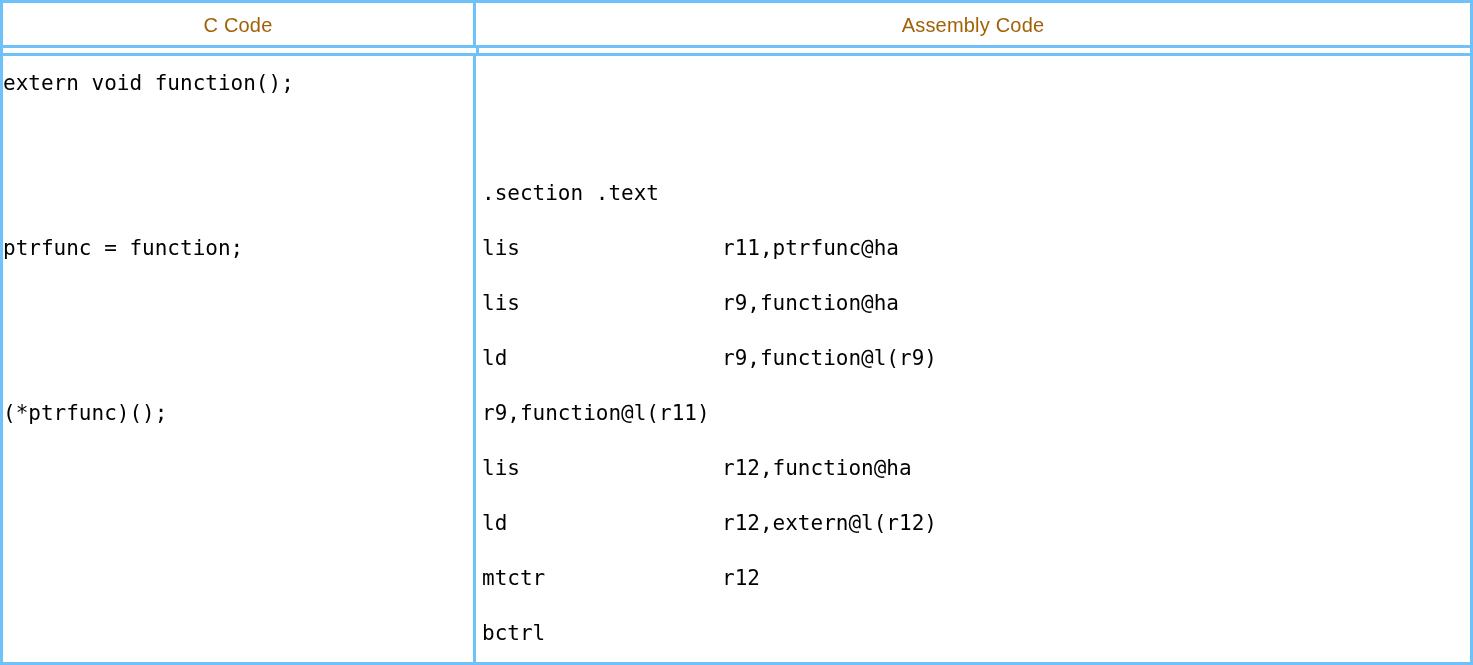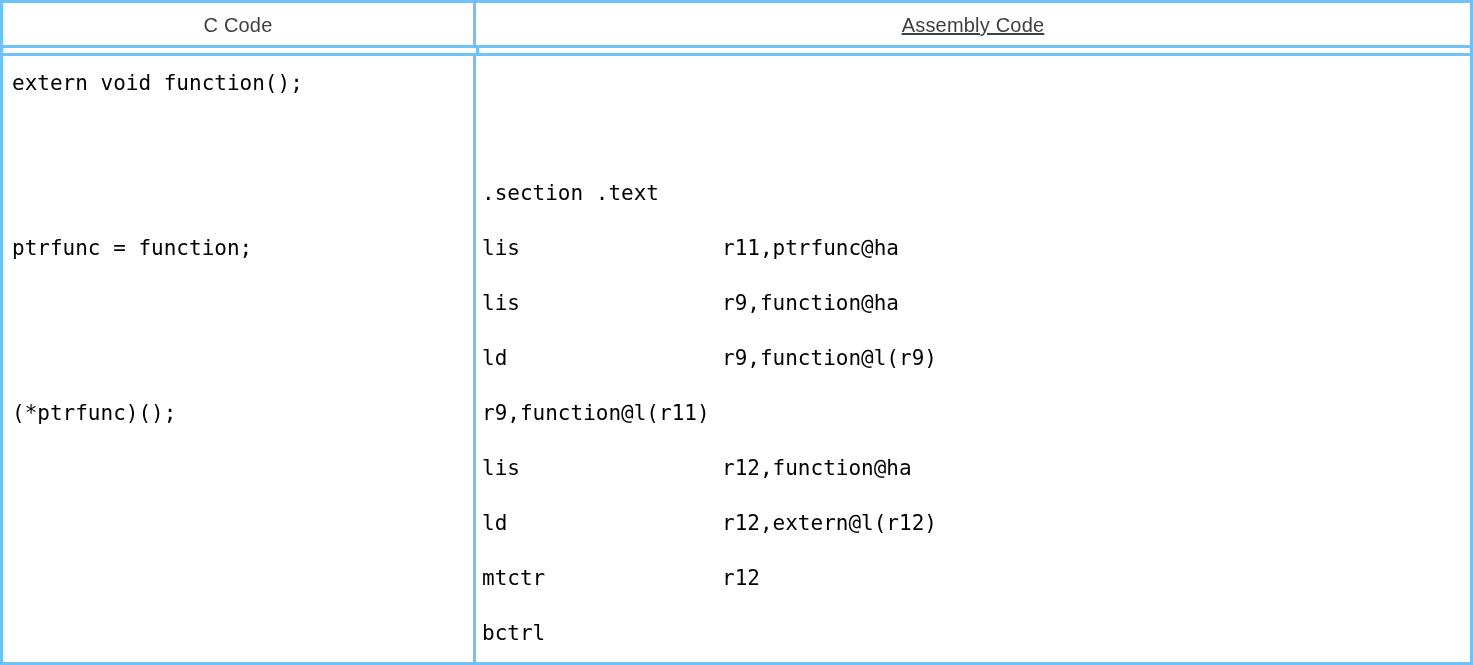--- a/index.html
+++ b/index.html
@@ -31,26 +31,26 @@
     box-sizing: border-box;
   }
   .th {
     display: flex;
     align-items: center;
     justify-content: center;
     box-sizing: border-box;
     height: 45px;
     font-family: "Liberation Sans", sans-serif;
     font-size: 20px;
-    color: #404040;
+    color: #a16207;
     letter-spacing: 0.2px;
     white-space: nowrap;
   }
   .th-c { width: 473px; border-right: 3px solid #6fc1fa; }
-  .th-asm { flex: 1 1 auto; text-decoration: underline; }
+  .th-asm { flex: 1 1 auto; }
 
   
   .header-rule {
     position: absolute;
     left: 0;
     right: 0;
     height: 3px;
     background: #6fc1fa;
   }
   .header-rule.r1 { top: 42px; }
@@ -96,21 +96,21 @@
   .code-line {
     height: 55px;
     line-height: 55px;
     font-family: "DejaVu Sans Mono", "Liberation Mono", monospace;
     font-size: 21px;
     color: #000000;
     white-space: pre;
     display: flex;
     align-items: center;
   }
-  .td-c .code-lines { padding-left: 9px; }
+  .td-c .code-lines { }
   .td-asm .code-lines { padding-left: 6px; }
 
   .mnemonic {
     display: inline-block;
     width: 240px;
     flex: 0 0 240px;
     white-space: pre;
   }
   .operands {
     display: inline-block;

